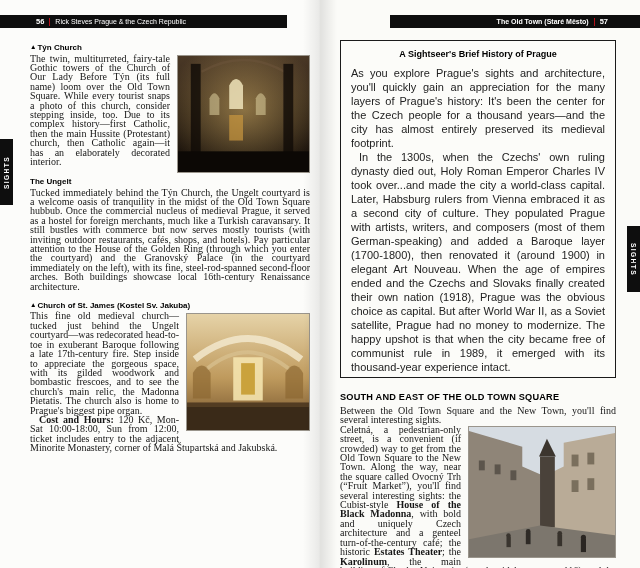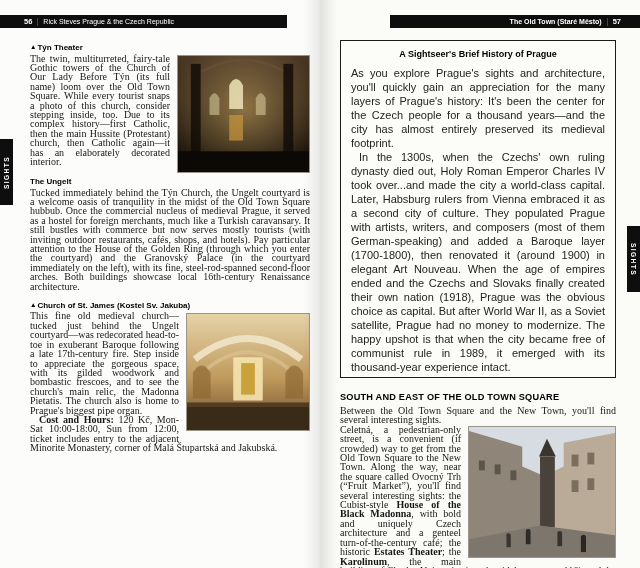--- a/index.html
+++ b/index.html
@@ -22,22 +22,22 @@
     position:absolute;left:303px;top:0;width:34px;height:568px;pointer-events:none;
     background:linear-gradient(90deg,rgba(0,0,0,0) 0%,rgba(0,0,0,0.07) 45%,rgba(0,0,0,0.10) 52%,rgba(0,0,0,0) 100%);
   }
 
   
   .runhead{
     position:absolute;top:15px;height:13px;background:var(--bar-black);color:#fff;
     display:flex;align-items:center;
     font-family:"Liberation Sans","DejaVu Sans",sans-serif;font-size:7px;line-height:13px;
   }
-  .runhead-left{left:0;width:287px;padding-left:24px;}
-  .runhead-right{left:390px;width:250px;justify-content:flex-end;padding-right:19px;}
+  .runhead-left{left:0;width:287px;padding-left:36px;}
+  .runhead-right{left:390px;width:250px;justify-content:flex-end;padding-right:32px;}
   .pagenum{font-weight:bold;font-size:7.5px;}
   .head-divider{width:1px;height:8px;background:var(--accent-red);margin:0 5px;flex:0 0 auto;}
   .head-title{white-space:nowrap;}
   .runhead-right .head-title{font-weight:bold;}
 
   
   .side-tab{
     position:absolute;width:13px;height:66px;background:var(--bar-black);
     display:flex;align-items:center;justify-content:center;
   }
@@ -116,21 +116,21 @@
       <span class="head-title">Rick Steves Prague &amp; the Czech Republic</span>
     </div>
 
     <div class="side-tab tab-left">
       <span>SIGHTS</span>
     </div>
 
     <div class="content content-left">
 
       <h3 class="entry-heading">
-        <span class="marker">▲</span><span>Týn Theater</span>
+        <span class="marker">▲</span><span>Týn Church</span>
       </h3>
 
       <div class="flow">
         <div class="photo photo-tyn">
           <svg width="100%" height="100%" viewBox="0 0 133 118" preserveAspectRatio="none">
             <defs>
               <linearGradient id="tynBg" x1="0" y1="0" x2="0" y2="1">
                 <stop offset="0" stop-color="#4a3826"></stop>
                   <stop offset="0.5" stop-color="#2e2215"></stop>
                   <stop offset="1" stop-color="#17100a"></stop>

